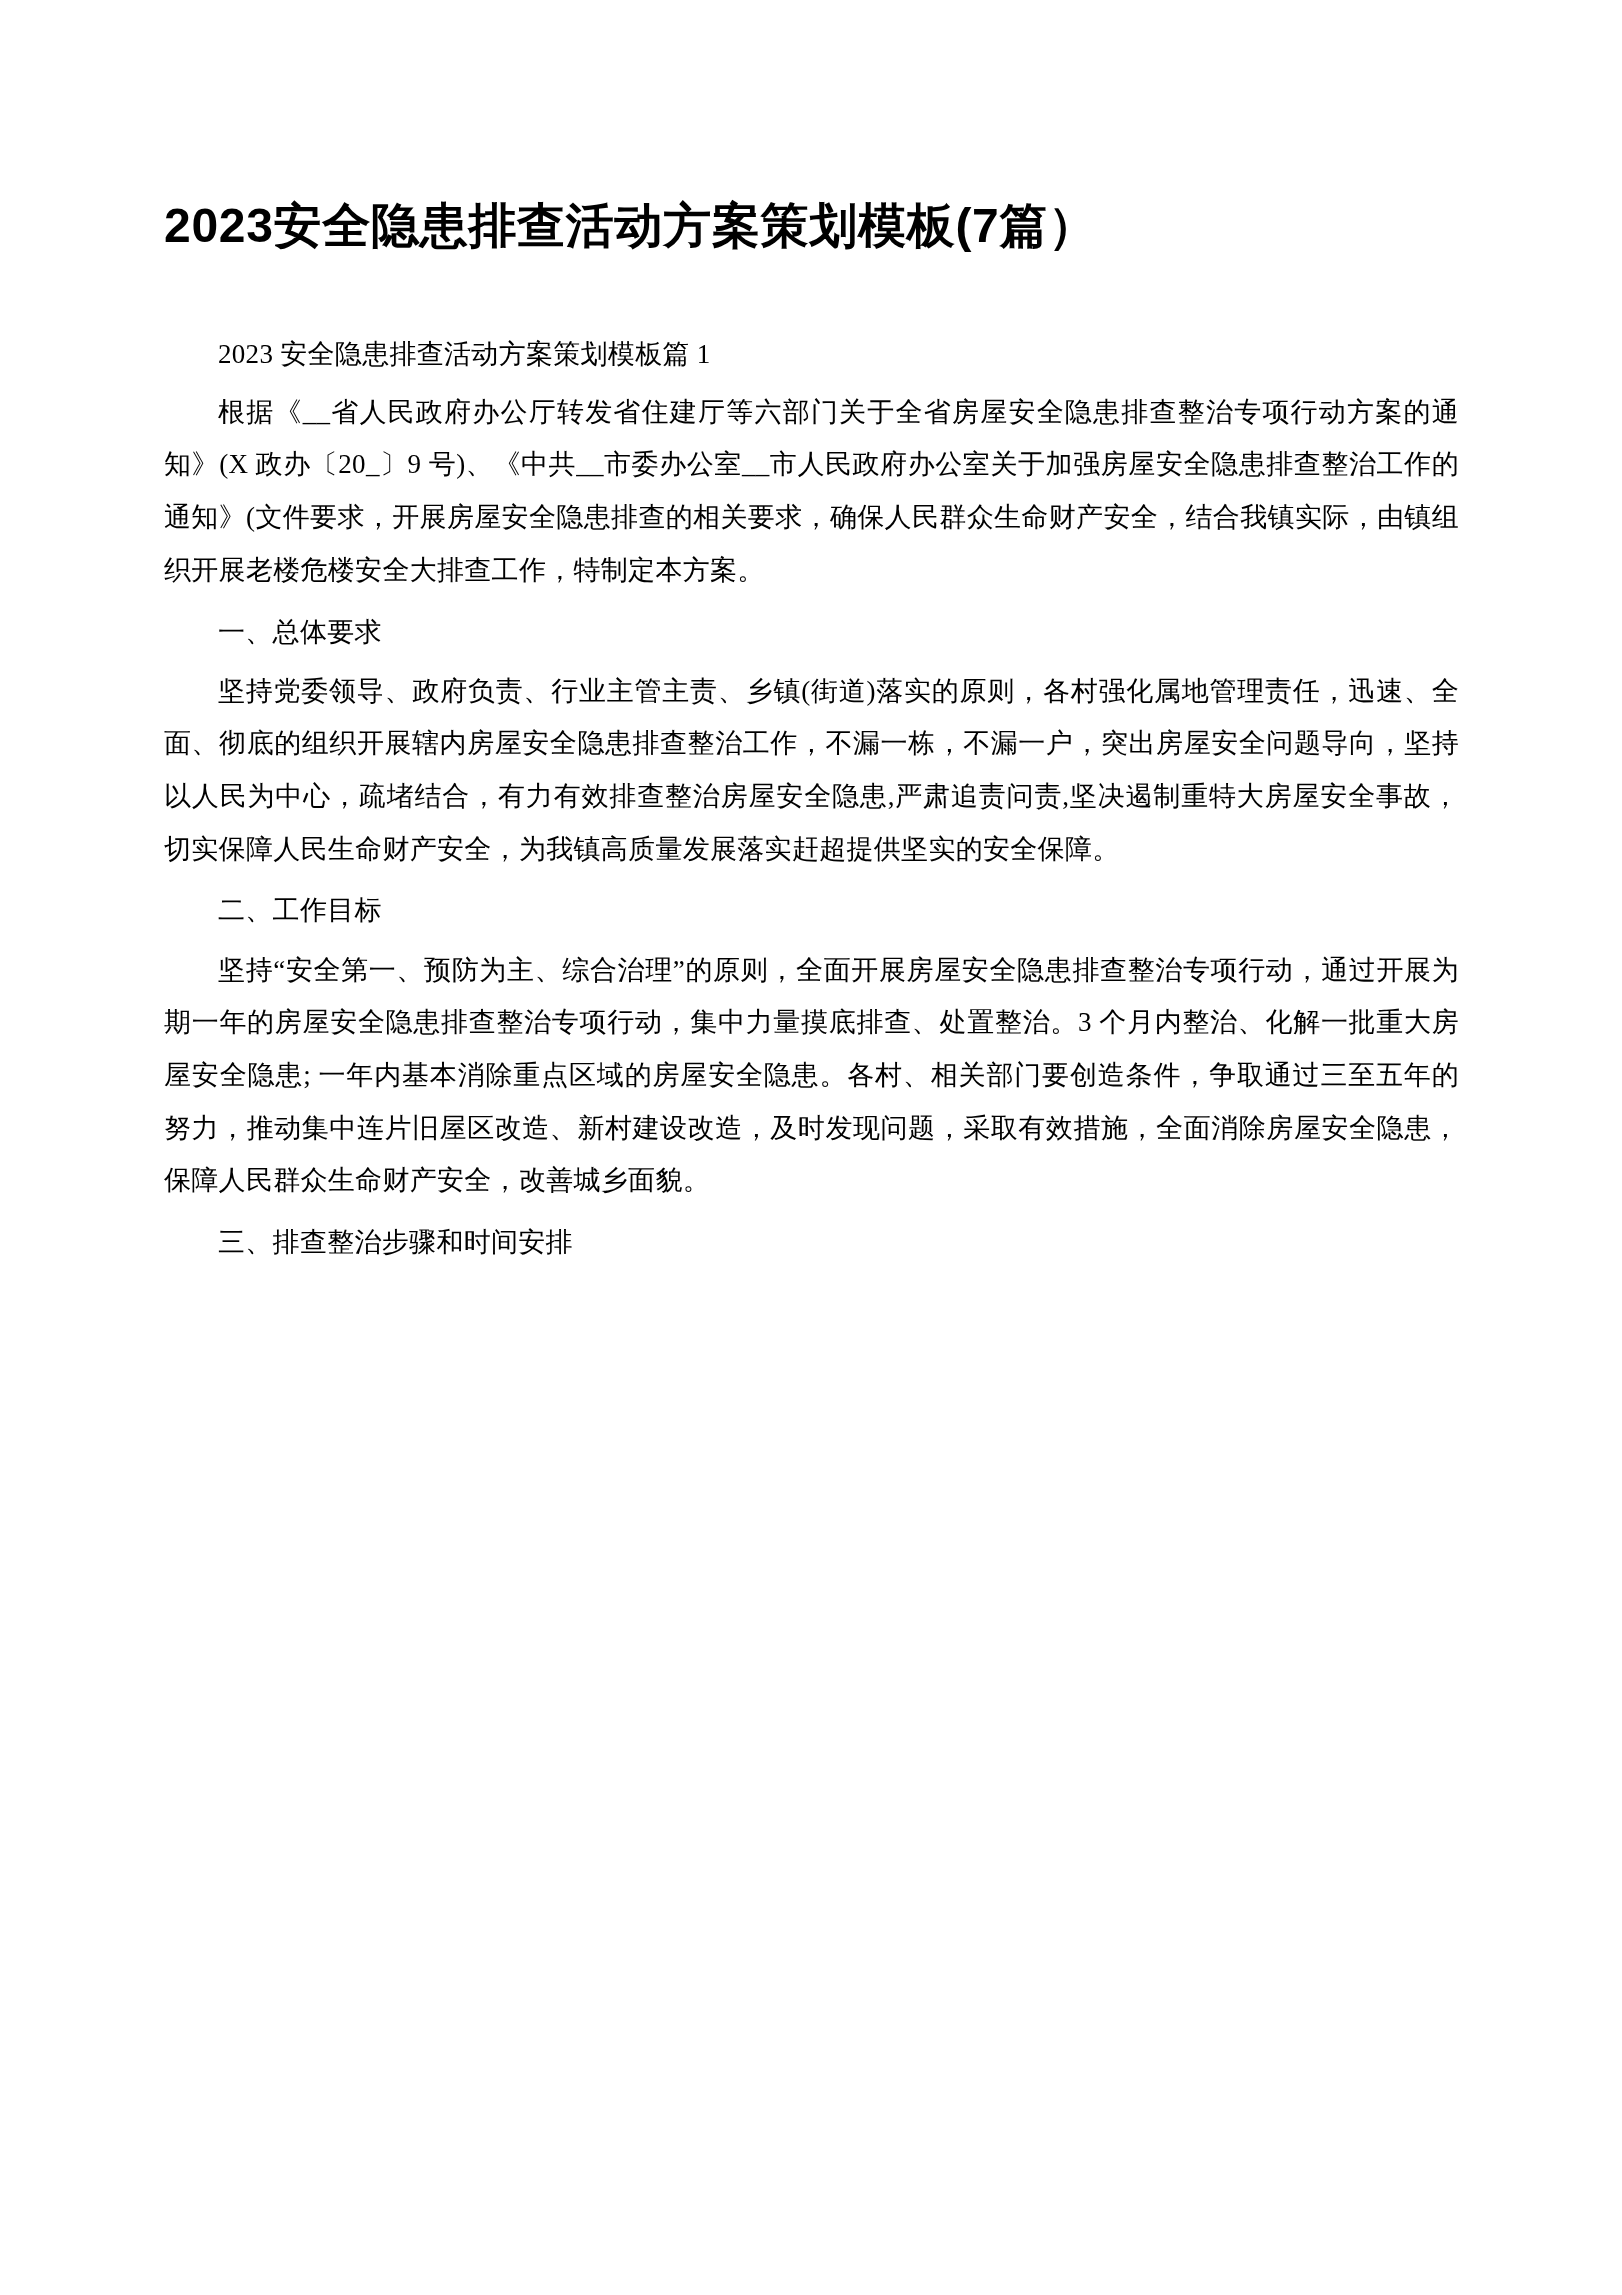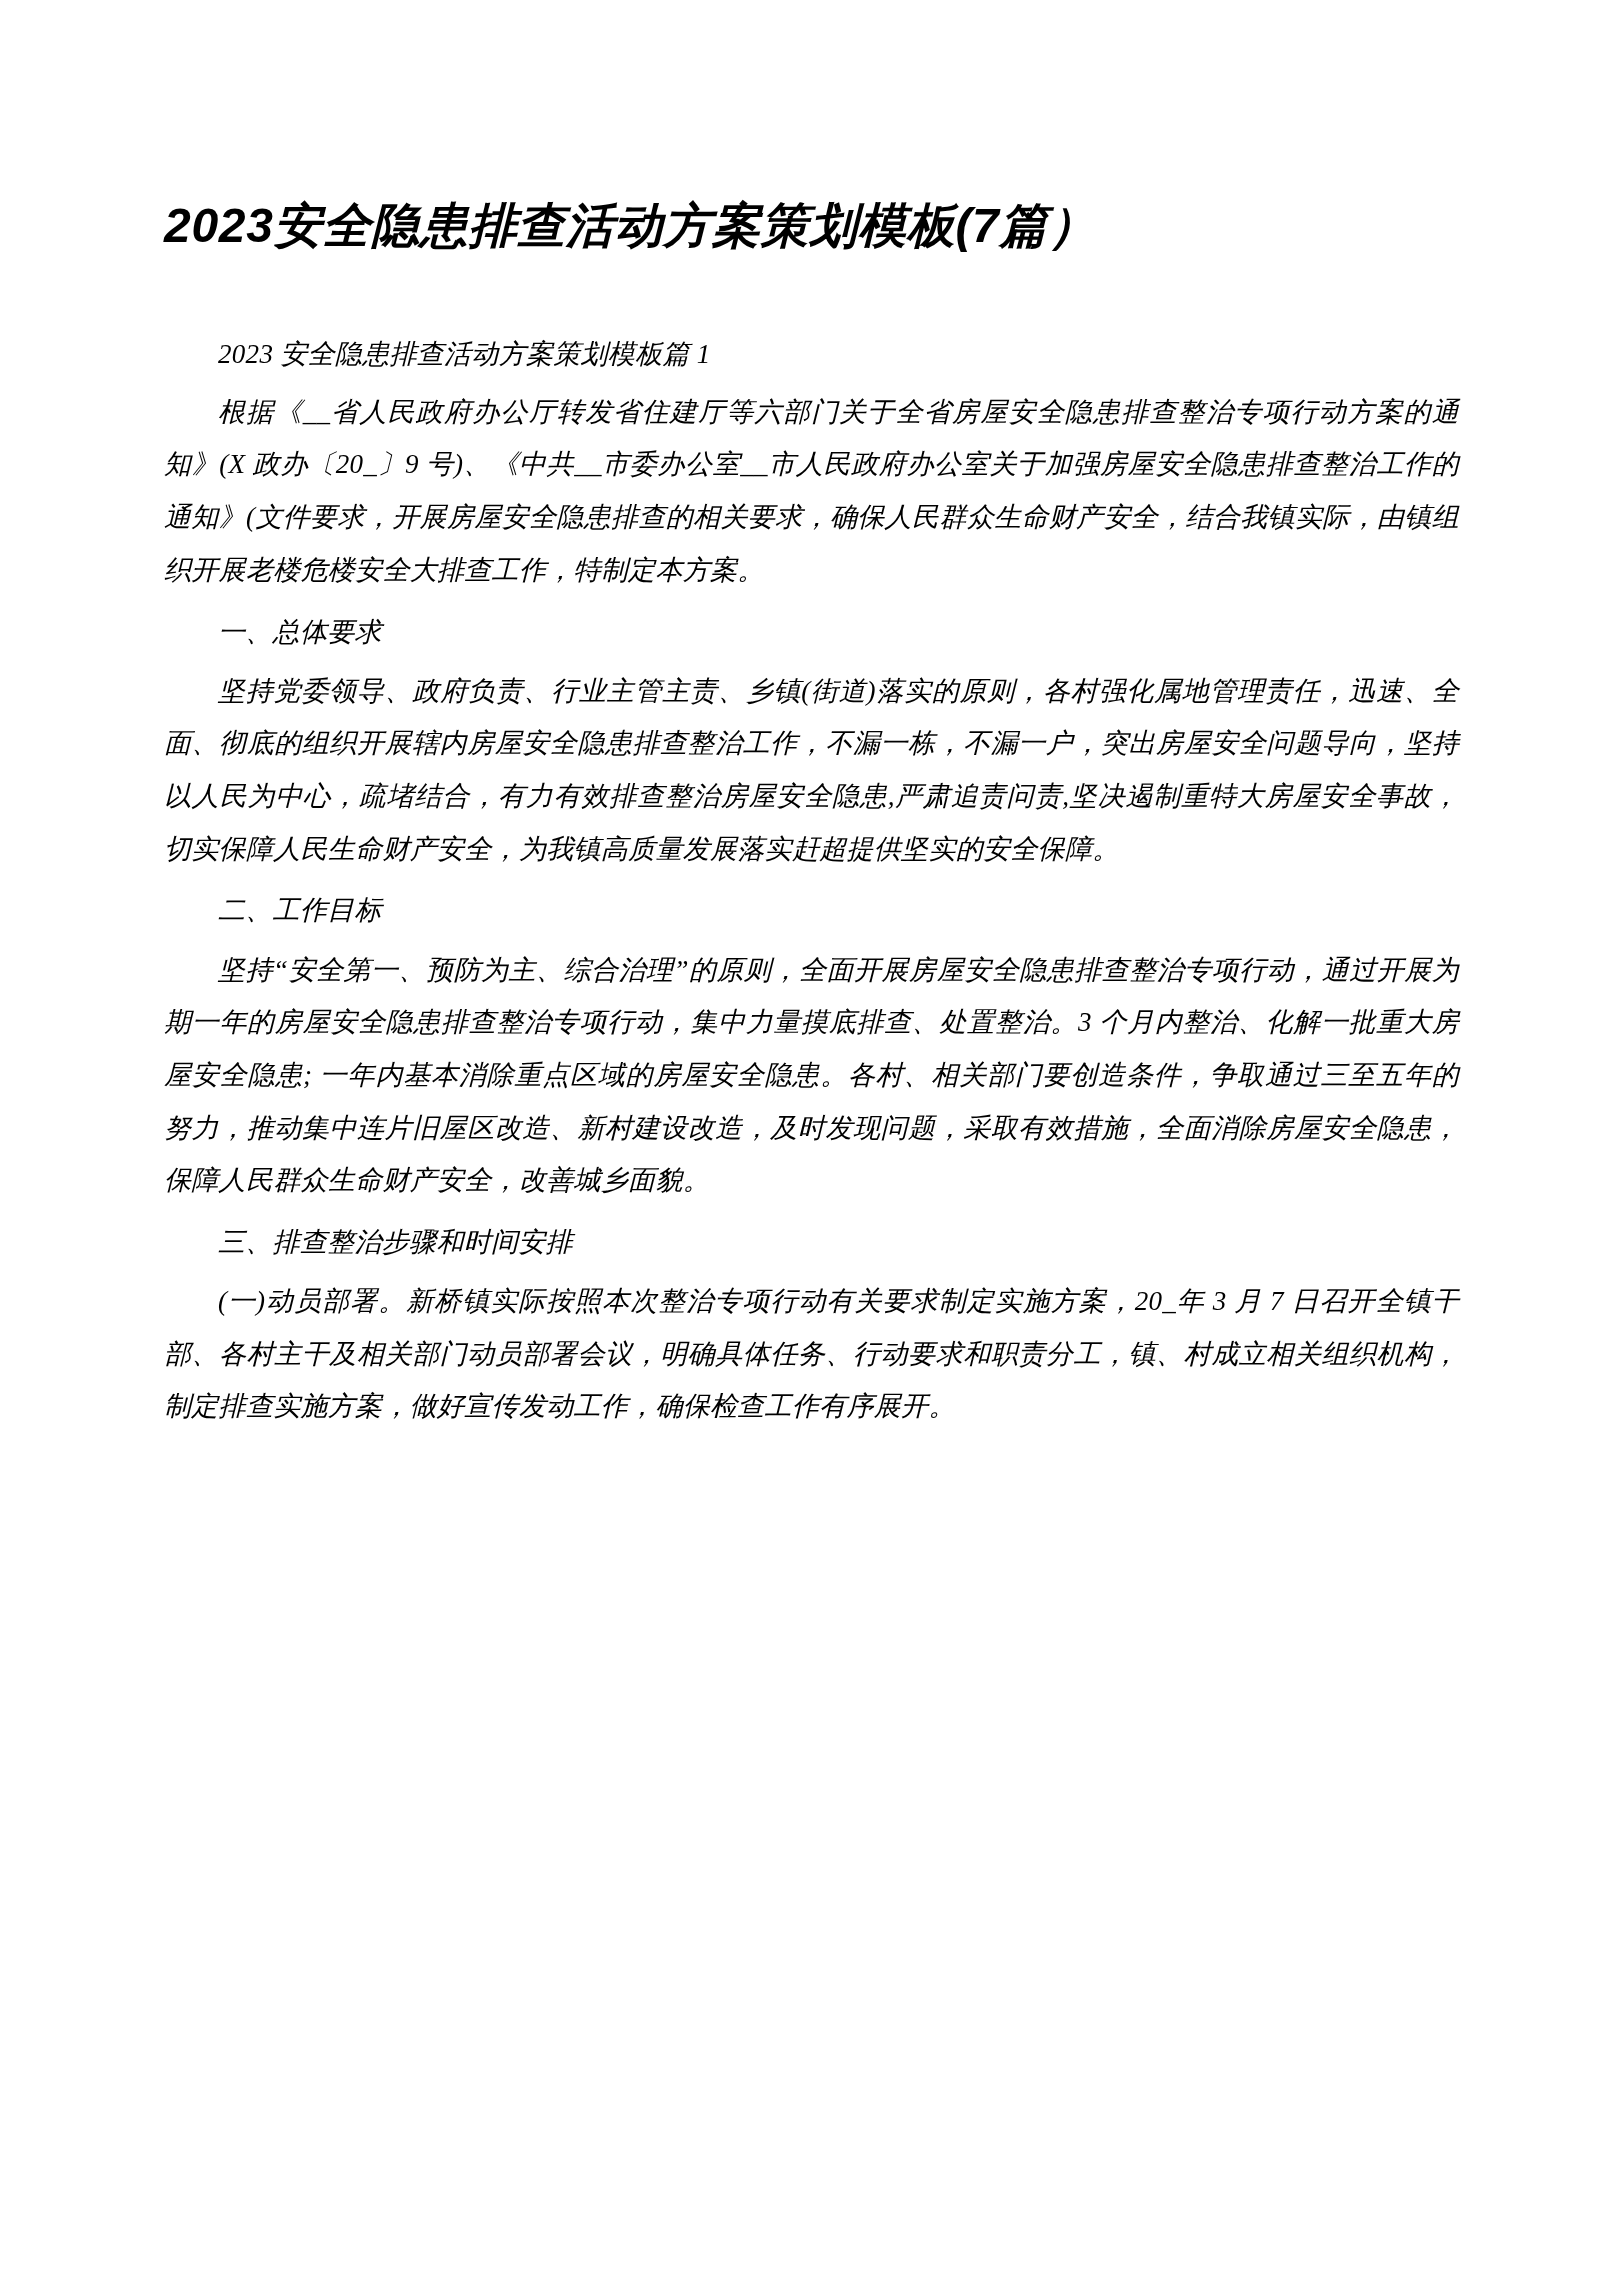--- a/index.html
+++ b/index.html
@@ -13,21 +13,20 @@
     font-family: "Liberation Serif", "DejaVu Serif", serif;
     color: #000000;
     -webkit-font-smoothing: antialiased;
   }
   .page {
     position: relative;
     width: 1623px;
     height: 2295px;
     box-sizing: border-box;
     padding: 196px 164px 74px 164px;
-    font-style: italic;
   }
   .doc-title {
     font-family: "Liberation Sans", "DejaVu Sans", sans-serif;
     font-size: 48px;
     font-weight: 700;
     letter-spacing: 0.7px;
     line-height: 1.25;
     margin: 0 0 72px 0;
     text-align: left;
   }
@@ -64,19 +63,18 @@
     <p class="heading-para">一、总体要求</p>
 
     <p class="para">坚持党委领导、政府负责、行业主管主责、乡镇(街道)落实的原则，各村强化属地管理责任，迅速、全面、彻底的组织开展辖内房屋安全隐患排查整治工作，不漏一栋，不漏一户，突出房屋安全问题导向，坚持以人民为中心，疏堵结合，有力有效排查整治房屋安全隐患,严肃追责问责,坚决遏制重特大房屋安全事故，切实保障人民生命财产安全，为我镇高质量发展落实赶超提供坚实的安全保障。</p>
 
     <p class="heading-para">二、工作目标</p>
 
     <p class="para">坚持“安全第一、预防为主、综合治理”的原则，全面开展房屋安全隐患排查整治专项行动，通过开展为期一年的房屋安全隐患排查整治专项行动，集中力量摸底排查、处置整治。3 个月内整治、化解一批重大房屋安全隐患; 一年内基本消除重点区域的房屋安全隐患。各村、相关部门要创造条件，争取通过三至五年的努力，推动集中连片旧屋区改造、新村建设改造，及时发现问题，采取有效措施，全面消除房屋安全隐患，保障人民群众生命财产安全，改善城乡面貌。</p>
 
     <p class="heading-para">三、排查整治步骤和时间安排</p>
 
-    <p class="para">(一)动员部署。新桥镇实际按照本次整治专项行动有关要求制定实施方案，20_年 3 月 7 日召开全镇干部、各村主干及相关部门动员部署会议，明确具体任务、行动要求和职责分工，镇、村成立相关组织机构，制定排查实施方案，做好宣传发动工作，确保检查工作有序展开。</p>
 
 
 
   </div>
 </div>
 
 
 </body></html>

